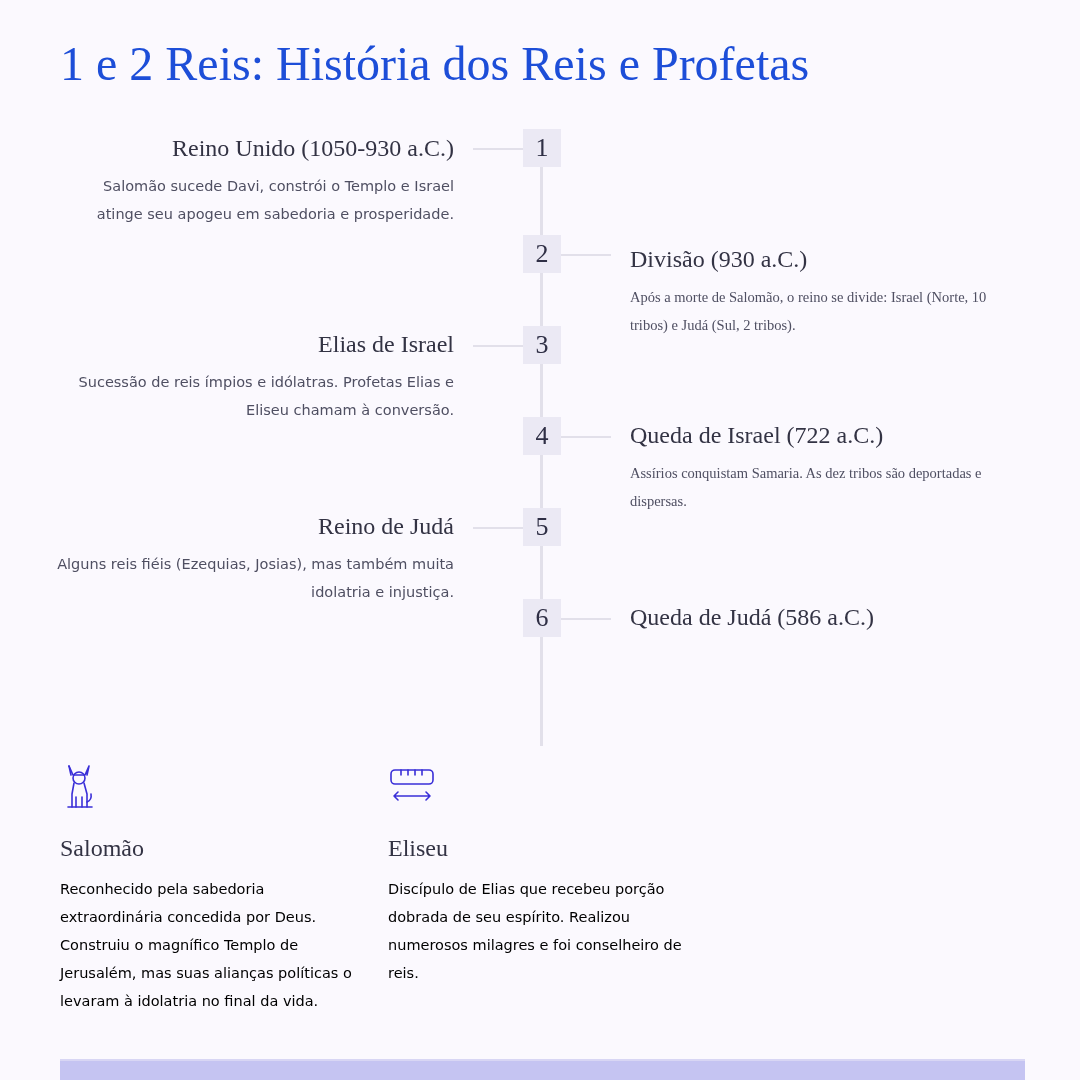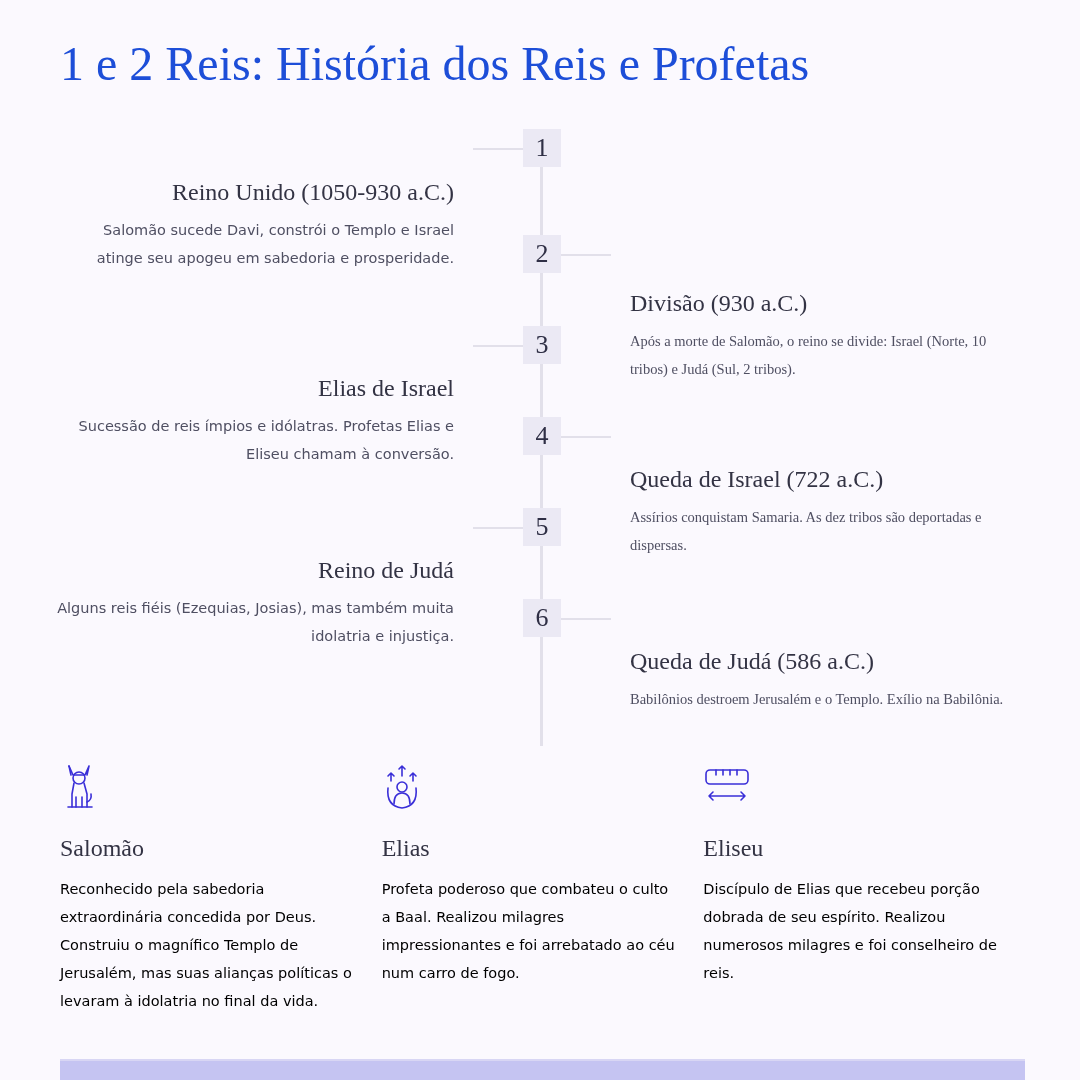--- a/index.html
+++ b/index.html
@@ -43,21 +43,20 @@
       position: absolute;
       height: 2px;
       width: 50px;
       background: #e2e0ea;
     }
     .conn.left { left: 473px; }
     .conn.right { left: 561px; }
     .event {
       position: absolute;
       width: 400px;
-      margin-top: 44px;
     }
     .event.left { left: 54px; text-align: right; }
     .event.right { left: 630px; text-align: left; }
     .event h3 {
       font-family: "Liberation Serif", "DejaVu Serif", serif;
       font-weight: normal;
       font-size: 24px;
       color: #333344;
       line-height: 30px;
       white-space: nowrap;
@@ -140,53 +139,40 @@
   <div class="node" style="top:508px">5</div>
   <div class="event left" style="top:511px">
     <h3>Reino de Judá</h3>
     <p>Alguns reis fiéis (Ezequias, Josias), mas também muita idolatria e injustiça.</p>
   </div>
 
   <div class="conn right" style="top:618px"></div>
   <div class="node" style="top:599px">6</div>
   <div class="event right" style="top:602px">
     <h3>Queda de Judá (586 a.C.)</h3>
-    <p>Babilônios destroem Jerusalém e o Templo. Exílio na Babilônia.</p>
   </div>
 </div>
 
 <div class="figures">
   <div class="figure">
     <svg class="icon" viewBox="0 0 40 48" fill="none" stroke="#3a2fd8" stroke-width="1.6" stroke-linecap="round" stroke-linejoin="round">
       <path d="M9 4 L13 13 L25 13 L29 4 L27 13"></path>
       <path d="M11 13 L9 4"></path>
       <circle cx="19" cy="16" r="6"></circle>
       <path d="M14 21 L12 32 L12 45"></path>
       <path d="M24 21 L27 32 L27 45"></path>
       <path d="M16 45 L16 35"></path>
       <path d="M22 45 L22 35"></path>
       <path d="M8 45 L32 45"></path>
       <path d="M27 40 Q32 38 31 32"></path>
     </svg>
     <h4>Salomão</h4>
     <p>Reconhecido pela sabedoria extraordinária concedida por Deus. Construiu o magnífico Templo de Jerusalém, mas suas alianças políticas o levaram à idolatria no final da vida.</p>
   </div>
   <div class="figure">
-    <svg class="icon" viewBox="0 0 40 48" fill="none" stroke="#3a2fd8" stroke-width="1.6" stroke-linecap="round" stroke-linejoin="round">
-      <path d="M20 14 L20 4 M17 7 L20 4 L23 7"></path>
-      <path d="M9 19 L9 11 M6 14 L9 11 L12 14"></path>
-      <path d="M31 19 L31 11 M28 14 L31 11 L34 14"></path>
-      <circle cx="20" cy="25" r="5"></circle>
-      <path d="M12 42 Q12 31 20 31 Q28 31 28 42"></path>
-      <path d="M6 26 Q4 44 20 46 Q36 44 34 26"></path>
-    </svg>
-    <h4>Elias</h4>
-    <p>Profeta poderoso que combateu o culto a Baal. Realizou milagres impressionantes e foi arrebatado ao céu num carro de fogo.</p>
-  </div>
-  <div class="figure">
     <svg class="icon" viewBox="0 0 48 48" fill="none" stroke="#3a2fd8" stroke-width="1.6" stroke-linecap="round" stroke-linejoin="round" style="width:48px">
       <rect x="3" y="8" width="42" height="14" rx="4"></rect>
       <path d="M13 8 L13 13 M20 8 L20 13 M27 8 L27 13 M34 8 L34 13"></path>
       <path d="M6 34 L42 34 M10 30 L6 34 L10 38 M38 30 L42 34 L38 38"></path>
     </svg>
     <h4>Eliseu</h4>
     <p>Discípulo de Elias que recebeu porção dobrada de seu espírito. Realizou numerosos milagres e foi conselheiro de reis.</p>
   </div>
 </div>
 

